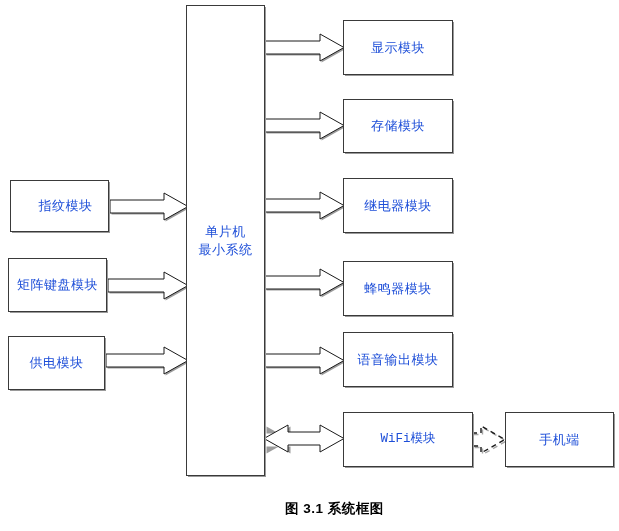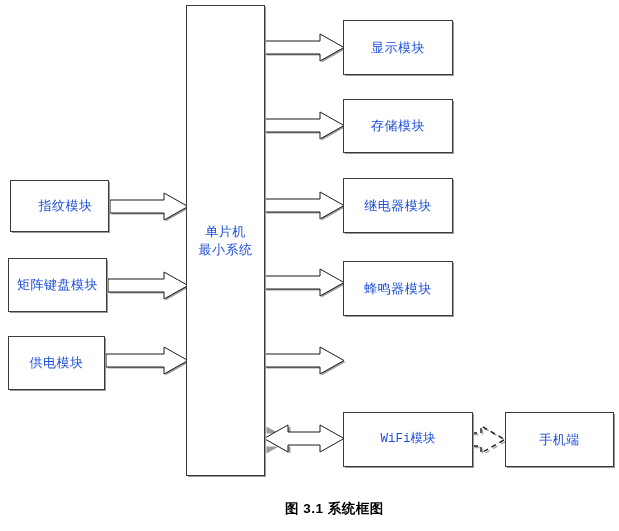--- a/index.html
+++ b/index.html
@@ -185,20 +185,23 @@
   </div>
 
   <div class="node" style="left:343px; top:178px; width:110px; height:55px;">
     <span class="label">继电器模块</span>
   </div>
 
   <div class="node" style="left:343px; top:255px; width:110px; height:55px;margin-top:6px;">
     <span class="label">蜂鸣器模块</span>
   </div>
 
+  <div class="node" style="left:343px; top:332px; width:110px; height:55px;">
+    <span class="label">语音输出模块</span>
+  </div>
 
   <div class="node" id="node-wifi" style="left:343px; top:412px; width:130px; height:55px;">
     <span class="label">WiFi模块</span>
   </div>
 
   <div class="node" style="left:505px; top:412px; width:109px; height:55px;">
     <span class="label">手机端</span>
   </div>
 
   <div id="watermark">CSDN @单片机俱乐部--官方</div>

